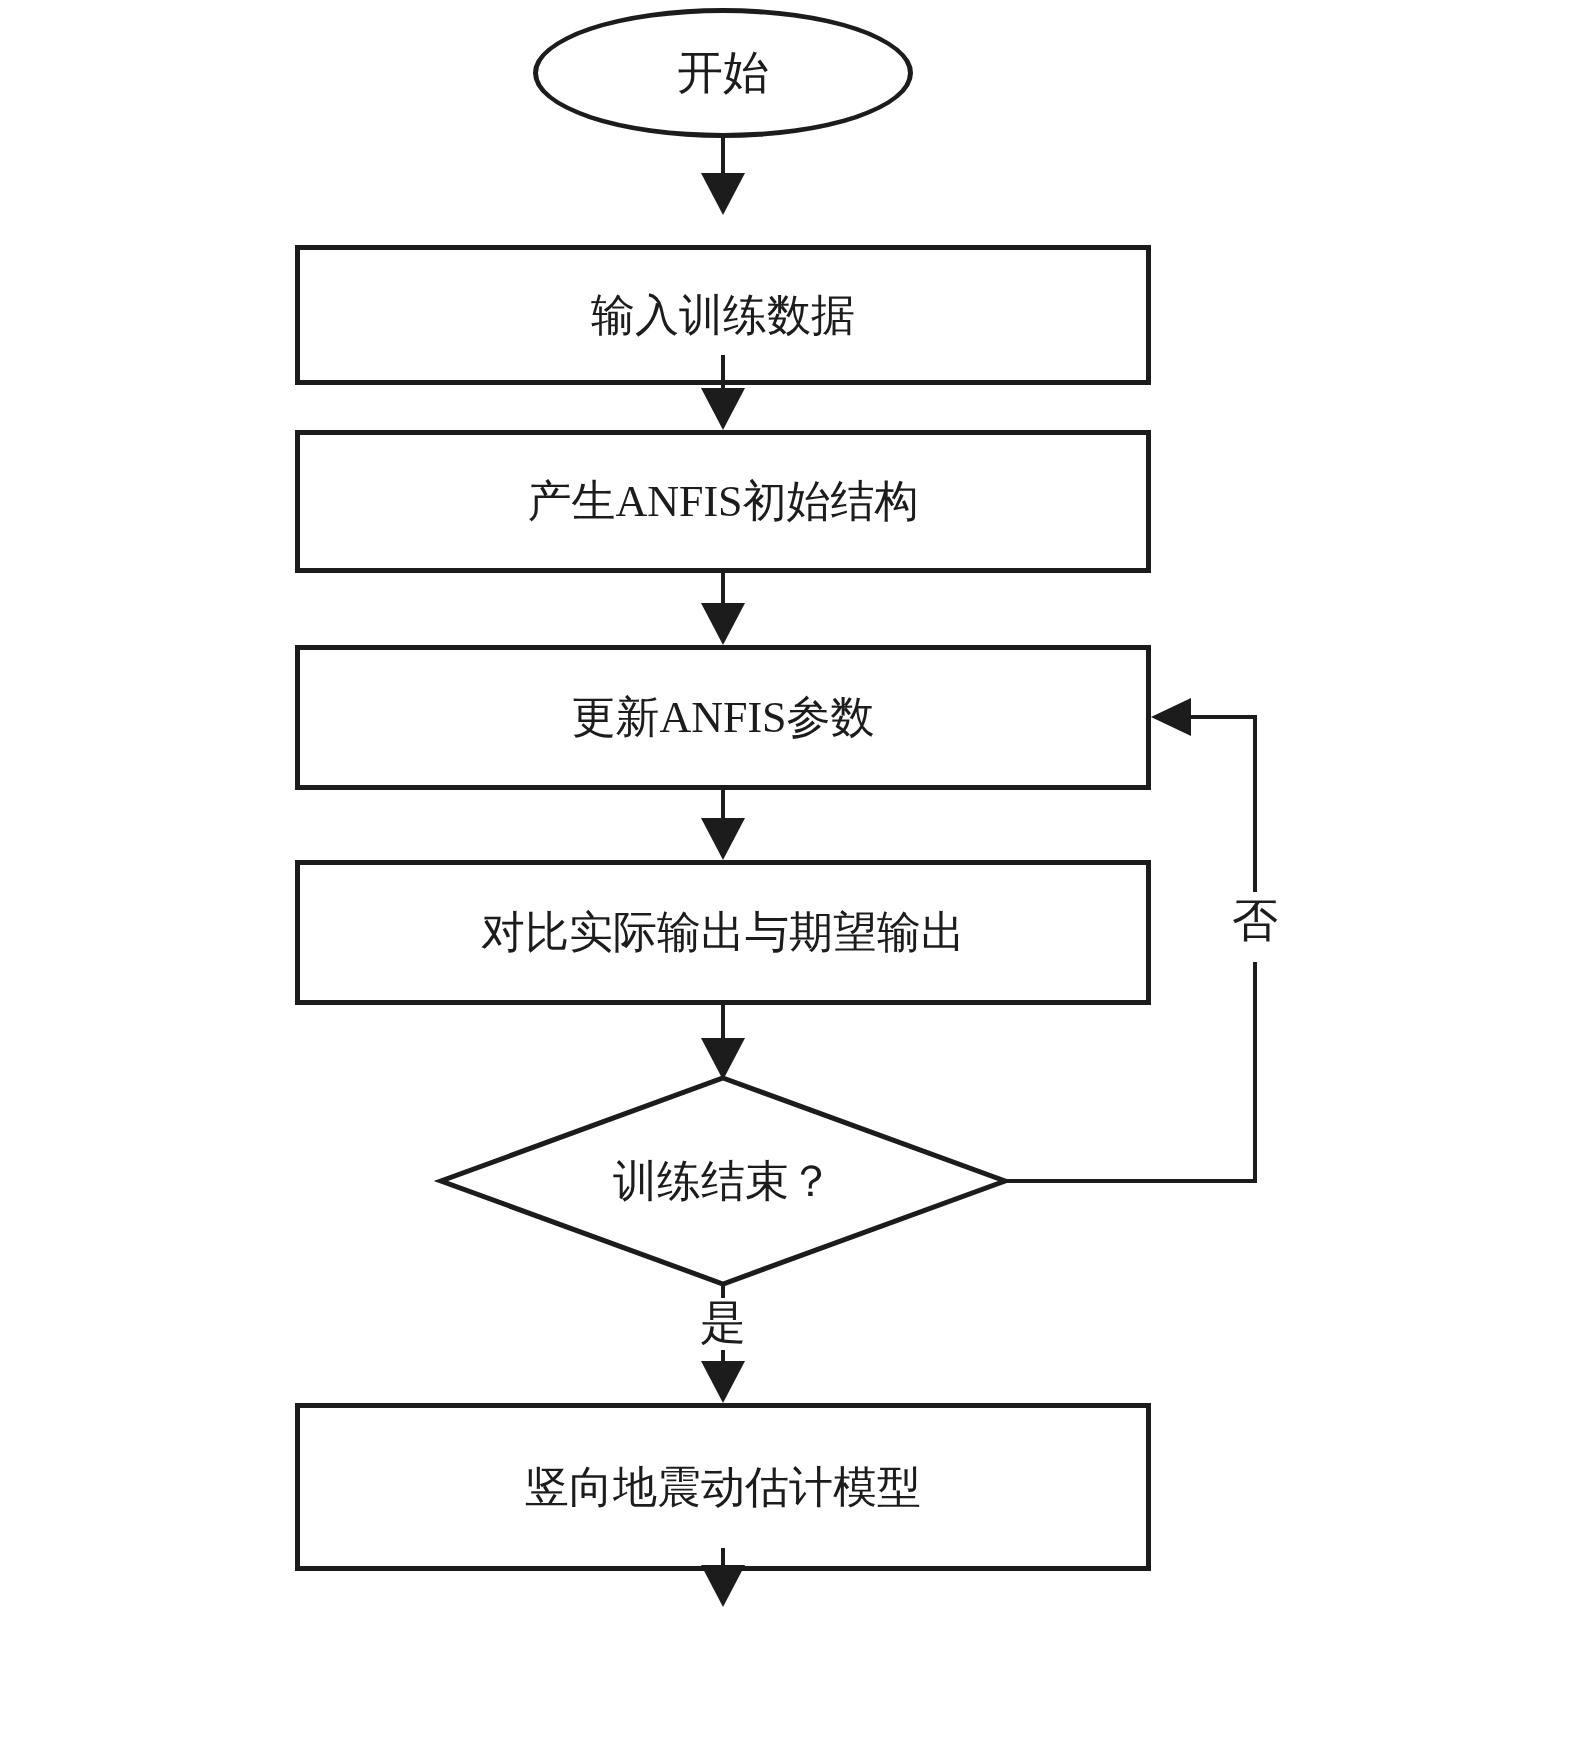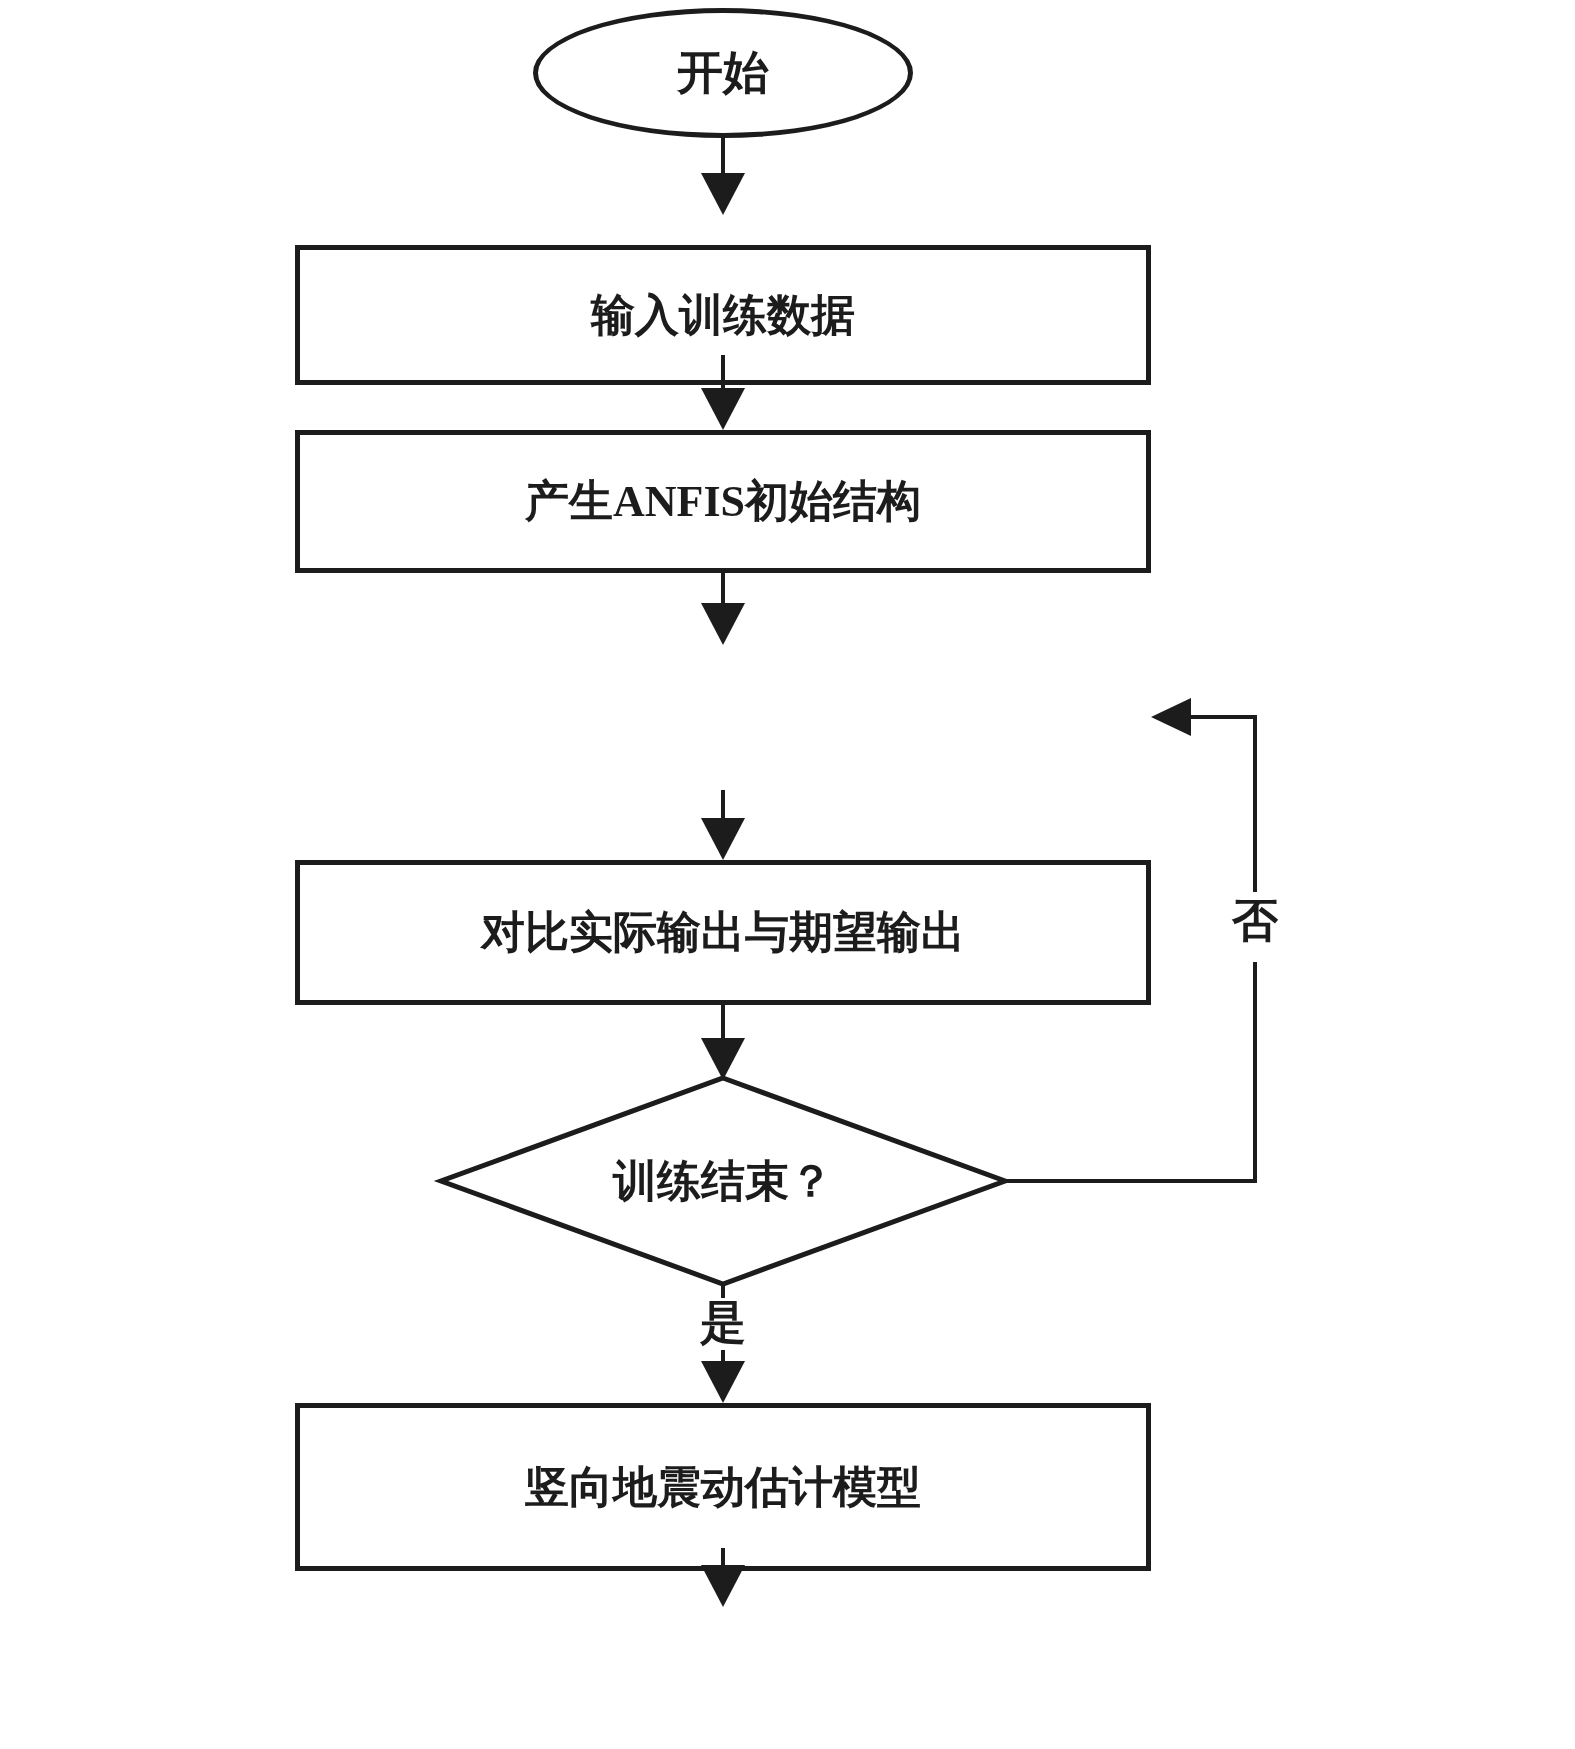--- a/index.html
+++ b/index.html
@@ -5,21 +5,20 @@
   :root { --ink: #1c1c1c; --bg: #ffffff; }
   html, body { margin: 0; padding: 0; background: var(--bg); }
   .canvas {
     position: relative;
     width: 1575px;
     height: 1749px;
     background: var(--bg);
     font-family: "Liberation Serif", "DejaVu Serif", serif;
     color: var(--ink);
     overflow: hidden;
-    font-weight: bold;
   }
   .node, .lbl, .vline, .hline, .arrow-down, .arrow-left, .diamond-svg, .diamond-label {
     position: absolute;
     box-sizing: border-box;
   }
   .terminator {
     border: 5px solid var(--ink);
     border-radius: 50%;
     background: var(--bg);
     display: flex;
@@ -85,20 +84,23 @@
   <div class="vline" style="top:355px; height:36px;"></div>
   <div class="arrow-down" style="top:388px;"></div>
 
   <div class="node process" style="top:430px; height:143px;">
     <span>产生ANFIS初始结构</span>
   </div>
 
   <div class="vline" style="top:573px; height:33px;"></div>
   <div class="arrow-down" style="top:603px;"></div>
 
+  <div class="node process" style="top:645px; height:145px;">
+    <span>更新ANFIS参数</span>
+  </div>
 
   <div class="vline" style="top:790px; height:31px;"></div>
   <div class="arrow-down" style="top:818px;"></div>
 
   <div class="node process" style="top:860px; height:145px;">
     <span>对比实际输出与期望输出</span>
   </div>
 
   <div class="vline" style="top:1005px; height:36px;"></div>
   <div class="arrow-down" style="top:1038px;"></div>

